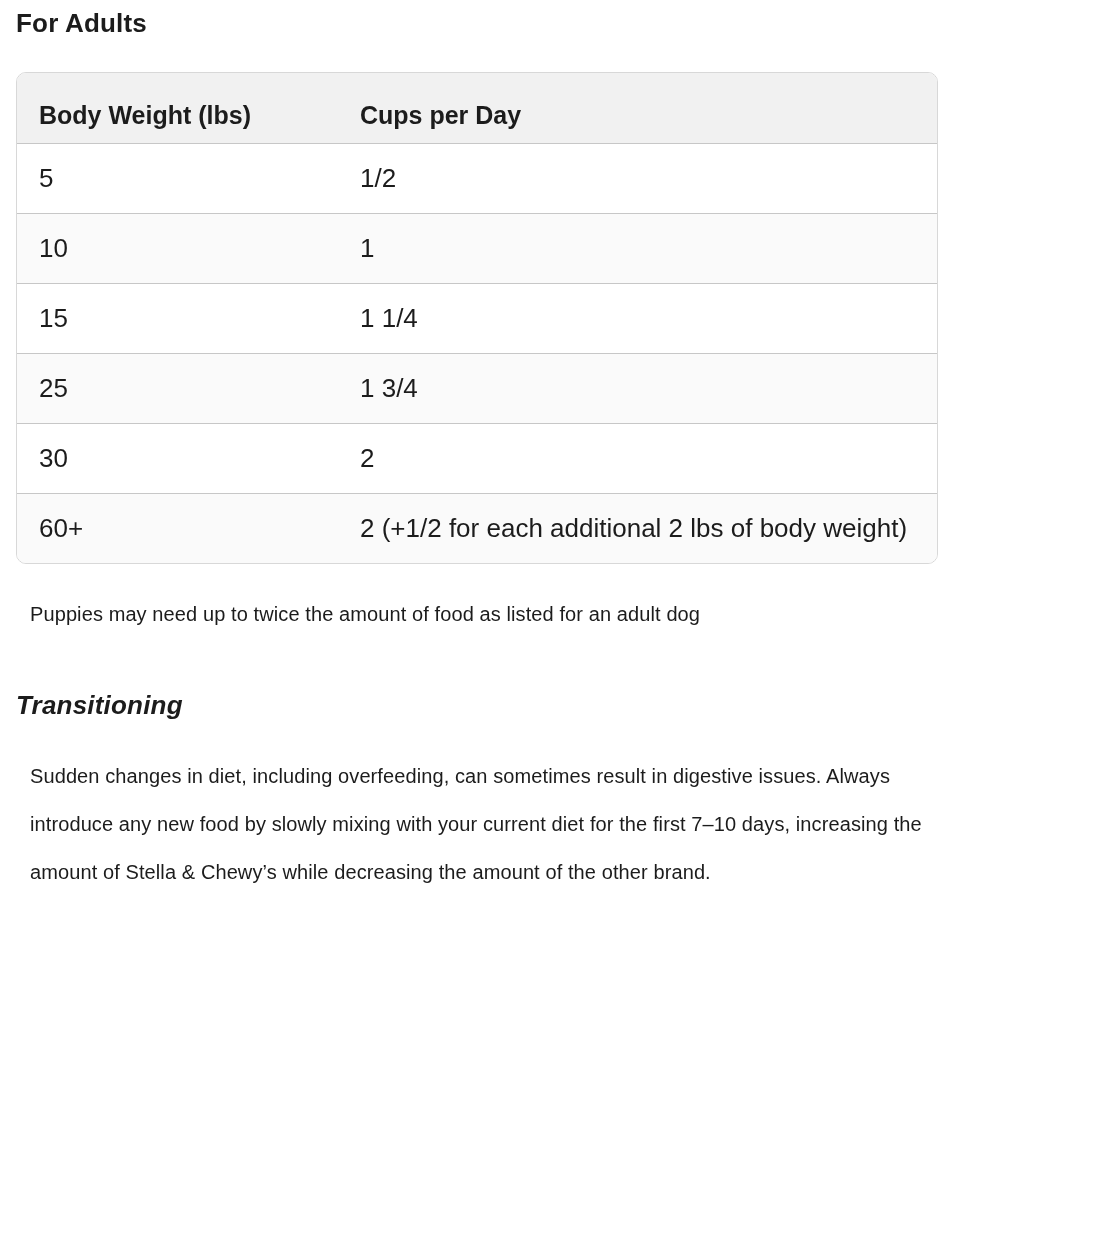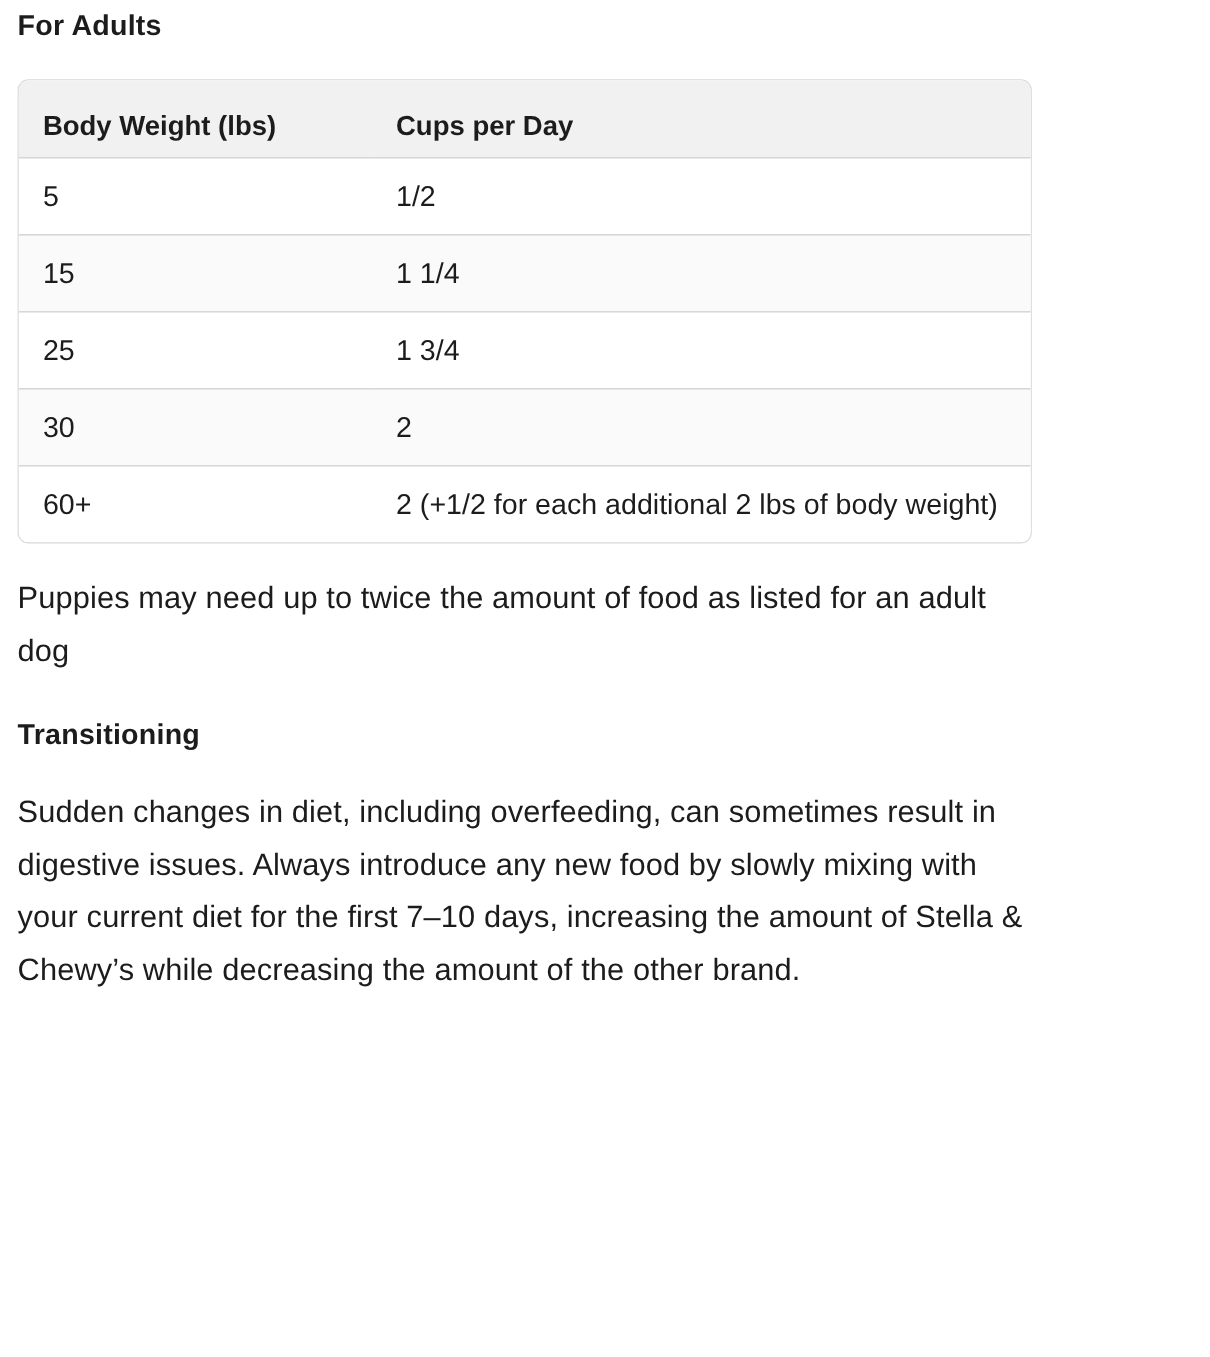--- a/index.html
+++ b/index.html
@@ -57,28 +57,28 @@
   table.feeding-table tbody td {
     height: 70px;
     padding: 0 10px 0 22px;
     border-top: 1px solid var(--row-divider);
     background: #ffffff;
   }
   table.feeding-table tbody tr:nth-child(even) td {
     background: var(--row-alt-bg);
   }
   .body-text {
-    font-size: 28px;
+    font-size: 20px;
     line-height: 48px;
-    margin: 0;
+    margin: 14px;
     letter-spacing: 0.1px;
   }
   .note-puppies { margin-top: 26px; }
   .note-pregnant { margin-top: 26px; }
-  .transitioning-heading { margin-top: 36px; }
+  .transitioning-heading { margin-top: 52px; font-style: italic; }
   .transitioning-body { margin-top: 32px; }
 </style>
 </head>
 <body>
 
 <div class="page">
 
   <h2 class="section-heading">For Adults</h2>
 
   <div class="table-wrap">
@@ -86,20 +86,24 @@
       <thead>
         <tr>
           <th>Body Weight (lbs)</th>
           <th>Cups per Day</th>
         </tr>
       </thead>
       <tbody>
         <tr>
           <td>5</td>
           <td>1/2</td>
+        </tr>
+        <tr>
+          <td>10</td>
+          <td>1</td>
         </tr>
         <tr>
           <td>15</td>
           <td>1 1/4</td>
         </tr>
         <tr>
           <td>25</td>
           <td>1 3/4</td>
         </tr>
         <tr>

